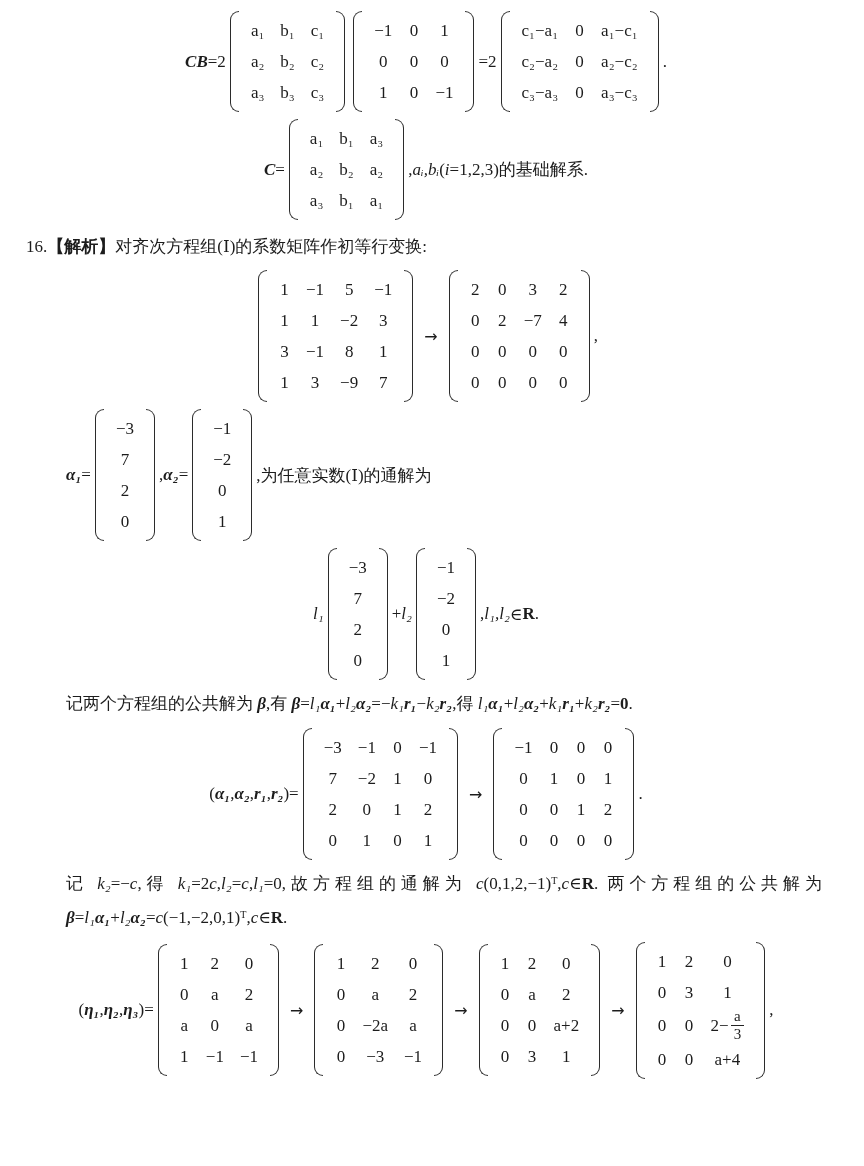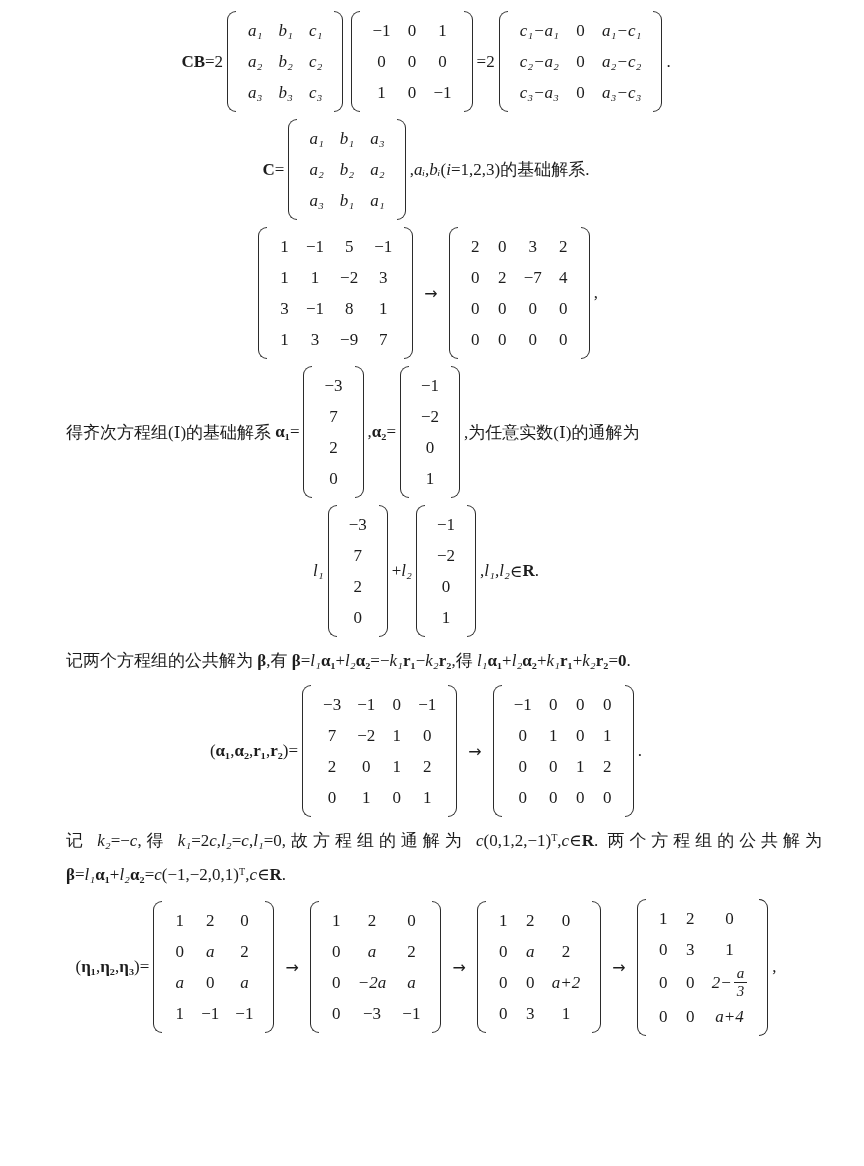--- a/index.html
+++ b/index.html
@@ -22,31 +22,31 @@
   .para .eqt { white-space:pre-wrap; }
 
   
   .sec { display:block; padding:6px 6px 2px 2px; line-height:32px; }
   .sec .num { font-family:"Liberation Serif",serif; }
   .sec .label { font-weight:bold; font-family:"Liberation Sans","DejaVu Sans",sans-serif; }
   .sec .eqt { white-space:pre-wrap; }
 
   .eqt.i  { font-style:italic; }
   .eqt.b  { font-weight:bold; }
-  .eqt.bi { font-weight:bold; }
+  .eqt.bi { font-weight:bold; font-style:italic; }
   .eqt.ar { padding:0 7px; font-family:"DejaVu Sans",sans-serif; font-size:16px; }
 
   
   .matrix { display:inline-flex; align-items:stretch; margin:2px 4px; }
   .paren { width:9px; flex:none; }
   .pl { border-left:1.6px solid #2b2b2b; border-top:1.6px solid #2b2b2b; border-bottom:1.6px solid #2b2b2b; border-radius:11px 0 0 11px; }
   .pr { border-right:1.6px solid #2b2b2b; border-top:1.6px solid #2b2b2b; border-bottom:1.6px solid #2b2b2b; border-radius:0 11px 11px 0; }
   .mgrid { display:grid; padding:4px 4px; align-content:center; }
   .mcell { min-width:27px; line-height:31px; text-align:center; padding:0 8px; display:flex; align-items:center; justify-content:center; }
-  .mcell.it { font-style:italic; }
+  .mcell.it { }
 
   
   .frac { display:inline-flex; flex-direction:column; align-items:center; line-height:1.15; font-size:15px; margin-left:2px; vertical-align:middle; }
   .frac .fn { border-bottom:1.3px solid #222; padding:0 3px; }
   .frac .fd { padding:0 3px; }
 </style>
 </head>
 <body>
 
 <div class="page">
@@ -122,20 +122,23 @@
         </span>
         <span class="paren pr"></span>
       </span>
       <span class="eqt">,</span>
       <span class="eqt i">aᵢ,bᵢ</span>
       <span class="eqt">(</span>
       <span class="eqt i">i</span>
       <span class="eqt">=1,2,3)的基础解系.</span>
     </div>
 
+  <div class="sec">
+    <span class="num">16.</span><span class="label">【解析】</span><span><span class="eqt">对齐次方程组(Ⅰ)的系数矩阵作初等行变换:</span></span>
+  </div>
 
   <div class="eqrow">
       <span class="matrix">
         <span class="paren pl"></span>
         <span class="mgrid" style="grid-template-columns: repeat(4, auto);">
           <span class="mcell">1</span>
           <span class="mcell">−1</span>
           <span class="mcell">5</span>
           <span class="mcell">−1</span>
           <span class="mcell">1</span>
@@ -173,21 +176,20 @@
           <span class="mcell">0</span>
           <span class="mcell">0</span>
           <span class="mcell">0</span>
         </span>
         <span class="paren pr"></span>
       </span>
       <span class="eqt">,</span>
     </div>
 
   <div class="eqrow left">
-      <span class="eqt">得齐次方程组(Ⅰ)的基础解系 </span>
       <span class="eqt bi">α₁</span>
       <span class="eqt">=</span>
       <span class="matrix">
         <span class="paren pl"></span>
         <span class="mgrid" style="grid-template-columns: repeat(1, auto);">
           <span class="mcell">−3</span>
           <span class="mcell">7</span>
           <span class="mcell">2</span>
           <span class="mcell">0</span>
         </span>

